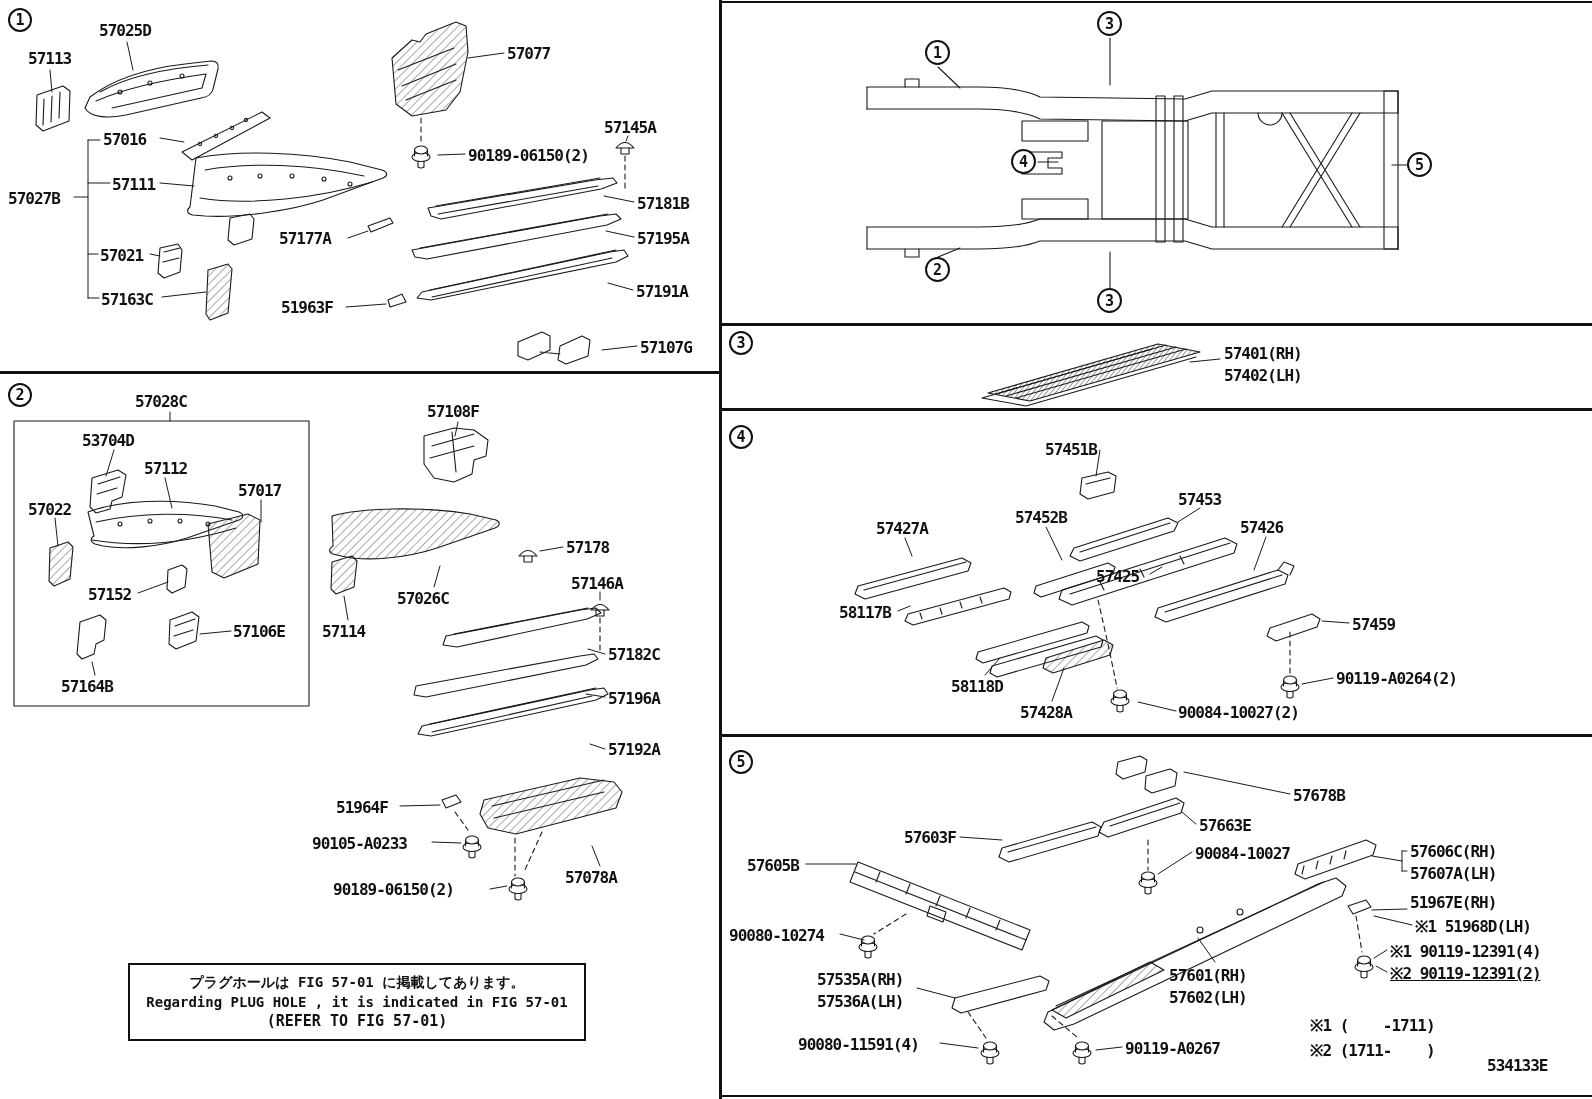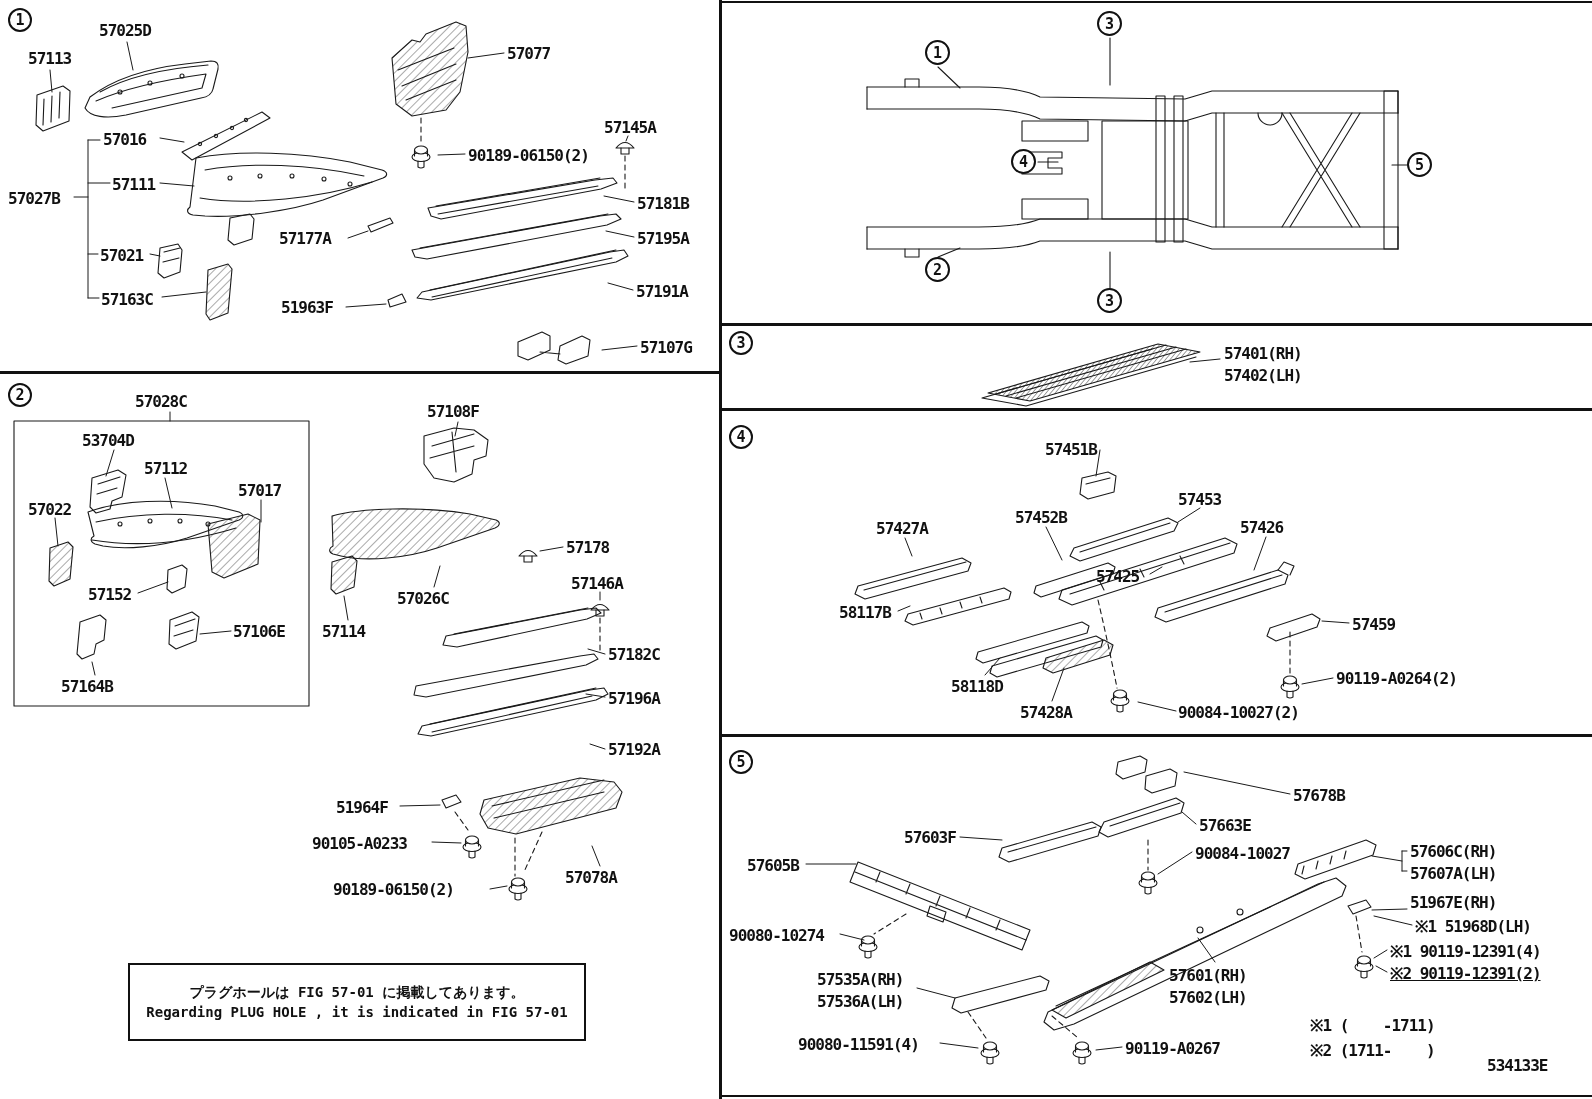--- a/index.html
+++ b/index.html
@@ -387,15 +387,16 @@
   <div class="lbl" style="left:1169px; top:988px;">57602(LH)</div>
   <div class="lbl" style="left:798px;  top:1035px;">90080-11591(4)</div>
   <div class="lbl" style="left:1125px; top:1039px;">90119-A0267</div>
   <div class="lbl" style="left:1310px; top:1016px;">※1 (    -1711)</div>
   <div class="lbl" style="left:1310px; top:1041px;">※2 (1711-    )</div>
   <div class="lbl" style="left:1487px; top:1056px;">534133E</div>
 
   <div id="notebox">
     <div class="jp">プラグホールは FIG 57-01 に掲載してあります。</div>
     <div class="en">Regarding PLUG HOLE , it is indicated in FIG 57-01</div>
+    <div class="ref">(REFER TO FIG 57-01)</div>
   </div>
 
 </div>
 
 </body></html>

